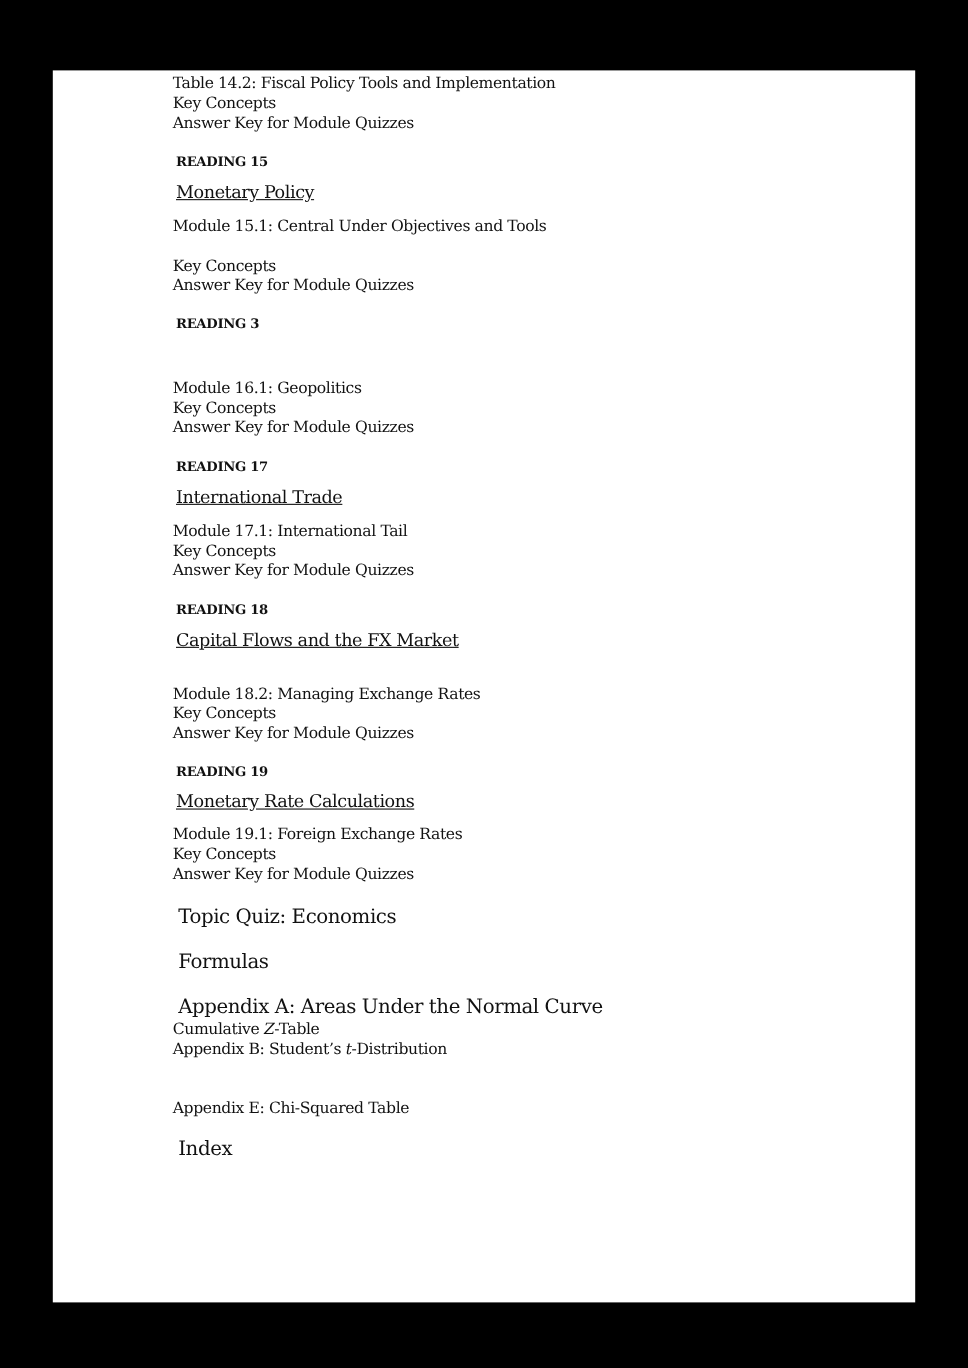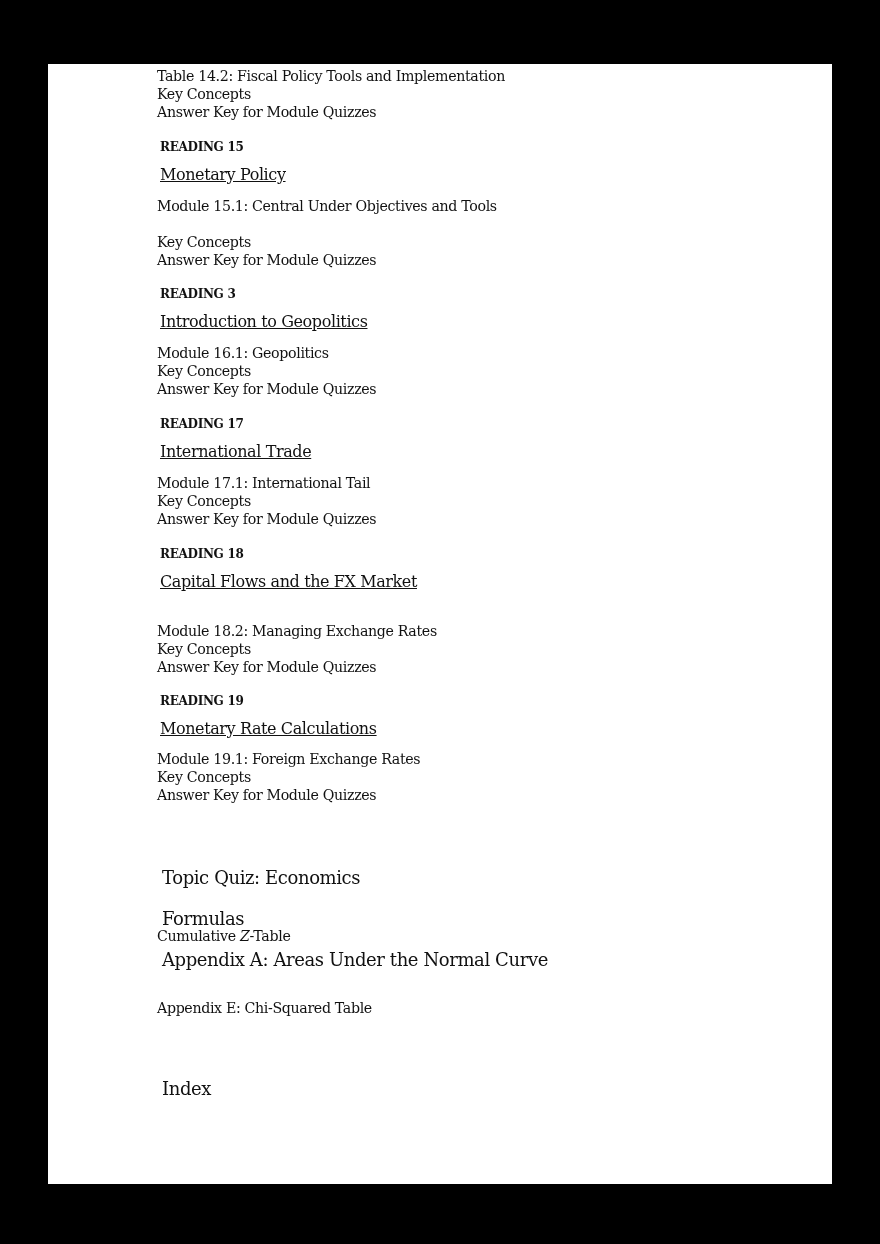--- a/index.html
+++ b/index.html
@@ -1,39 +1,38 @@
 <!DOCTYPE html>
 <html><head>
 <meta charset="utf-8">
 <style>
   html, body { margin:0; padding:0; }
   body { width:880px; height:1244px; background:#000; position:relative; overflow:hidden; font-family:"DejaVu Serif", "Liberation Serif", serif; color:#111; }
   .page { position:absolute; left:48px; top:64px; width:784px; height:1120px; background:#fff; }
   .line { position:absolute; left:109px; font-size:14.2px; line-height:18px; white-space:nowrap; letter-spacing:-0.35px; }
   .rh { position:absolute; left:112px; font-size:12px; font-weight:bold; white-space:nowrap; letter-spacing:-0.3px; }
   .rt { position:absolute; left:112px; font-size:16px; white-space:nowrap; letter-spacing:-0.4px;text-decoration:underline; }
-  .sec { position:absolute; left:114px; font-size:18px; white-space:nowrap; letter-spacing:-0.4px;margin-top:44px; }
+  .sec { position:absolute; left:114px; font-size:18px; white-space:nowrap; letter-spacing:-0.4px; }
   i { font-style:italic; }
 </style>
 </head>
 <body>
 
 <div class="page">
   <div class="line" style="top:3px">Table 14.2: Fiscal Policy Tools and Implementation</div>
   <div class="line" style="top:21px">Key Concepts</div>
   <div class="line" style="top:39px">Answer Key for Module Quizzes</div>
 
   <div class="rh" style="top:76px">READING 15</div>
   <div class="rt" style="top:101px">Monetary Policy</div>
   <div class="line" style="top:133px">Module 15.1: Central Under Objectives and Tools</div>
   <div class="line" style="top:169px">Key Concepts</div>
   <div class="line" style="top:187px">Answer Key for Module Quizzes</div>
 
   <div class="rh" style="top:223px">READING 3</div>
-  <div class="rt" style="top:248px">Introduction to Geopolitics</div>
   <div class="line" style="top:280px">Module 16.1: Geopolitics</div>
   <div class="line" style="top:298px">Key Concepts</div>
   <div class="line" style="top:316px">Answer Key for Module Quizzes</div>
 
   <div class="rh" style="top:353px">READING 17</div>
   <div class="rt" style="top:378px">International Trade</div>
   <div class="line" style="top:410px">Module 17.1: International Tail</div>
   <div class="line" style="top:428px">Key Concepts</div>
   <div class="line" style="top:446px">Answer Key for Module Quizzes</div>
 
@@ -47,16 +46,17 @@
   <div class="rt" style="top:655px">Monetary Rate Calculations</div>
   <div class="line" style="top:686px">Module 19.1: Foreign Exchange Rates</div>
   <div class="line" style="top:704px">Key Concepts</div>
   <div class="line" style="top:722px">Answer Key for Module Quizzes</div>
 
   <div class="sec" style="top:759px">Topic Quiz: Economics</div>
   <div class="sec" style="top:800px">Formulas</div>
   <div class="sec" style="top:841px">Appendix A: Areas Under the Normal Curve</div>
 
   <div class="line" style="top:863px"><span>Cumulative </span><i>Z</i><span>-Table</span></div>
+  <div class="line" style="top:881px"><span>Appendix B: Student’s </span><i>t</i><span>-Distribution</span></div>
   <div class="line" style="top:935px">Appendix E: Chi-Squared Table</div>
 
   <div class="sec" style="top:970px">Index</div>
 </div>
 
 </body></html>

